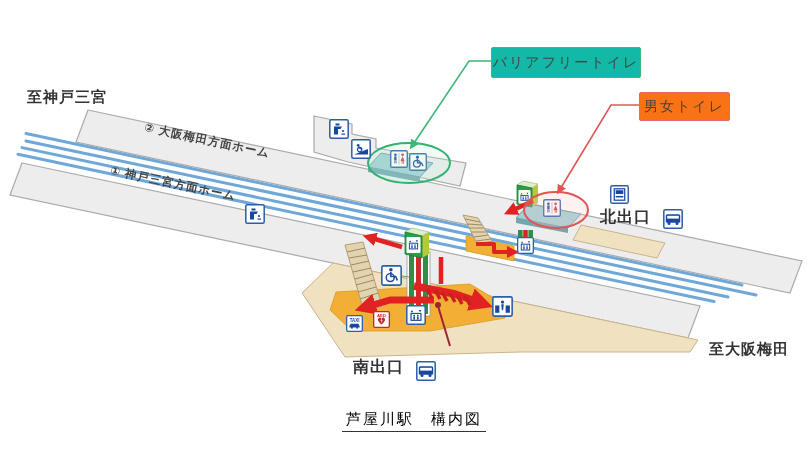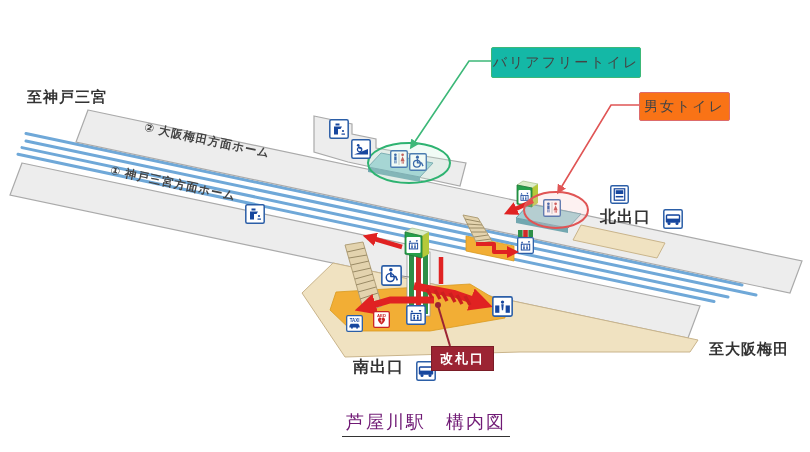--- a/index.html
+++ b/index.html
@@ -10,21 +10,21 @@
   .dir{font-size:15px;font-weight:bold;letter-spacing:1px;}
   .plat{font-size:11.5px;font-weight:bold;transform:rotate(11.9deg);transform-origin:left top;letter-spacing:1px;color:#444;}
   .exit{font-size:16px;font-weight:bold;letter-spacing:1px;}
   .callout{position:absolute;display:flex;align-items:center;justify-content:center;
            font-size:14px;color:#444;letter-spacing:2px;border-radius:2px;}
   .callout.green{border:1.6px solid var(--callout_green);background:#14b8a6;font-family:Liberation Serif, serif;}
   .callout.red{border:1.6px solid var(--callout_red);background:#f97316;}
   .gatebox{position:absolute;display:flex;align-items:center;justify-content:center;
            background:var(--gate_box);color:#fff;font-size:13px;font-weight:bold;letter-spacing:2px;
            border:1px solid #7a1c26;}
-  .caption{position:absolute;font-size:18px;color:#701a75;letter-spacing:2px;
+  .caption{position:absolute;font-size:15px;color:#000000;letter-spacing:2px;
            border-bottom:1.5px solid #333;padding:0 4px 2px 4px;}
   
   .track{stroke:var(--track);stroke-width:3;fill:none;stroke-linecap:round;}
   .band{fill:var(--platform);stroke:var(--platform_edge);stroke-width:1.2;}
   .beige{fill:var(--concourse);stroke:#c9b48b;stroke-width:1;}
   .orange{fill:var(--path_orange);stroke:#d99a20;stroke-width:0.8;}
   .deck{fill:var(--toilet_deck);stroke:#6d9faa;stroke-width:1;}
   .deckside{fill:#72a7b0;}
   .stairs{fill:#e3d3ae;stroke:#b09f78;stroke-width:1;}
   .step{stroke:#9a8b66;stroke-width:1;}
@@ -265,18 +265,15 @@
 <div class="lbl exit" style="left:600px;top:207px;">北出口</div>
 <div class="lbl exit" style="left:353px;top:357px;">南出口</div>
 
 <div class="callout green" style="left:491px;top:47px;width:148px;height:29px;">
   <span>バリアフリートイレ</span>
 </div>
 <div class="callout red" style="left:639px;top:92px;width:89px;height:27px;">
   <span>男女トイレ</span>
 </div>
 
-<div class="gatebox" style="left:431px;top:346px;width:61px;height:23px;">
-  <span>改札口</span>
-</div>
 
 <div class="caption" style="left:342px;top:410px;">芦屋川駅　構内図</div>
 </div>
 
 </body></html>

